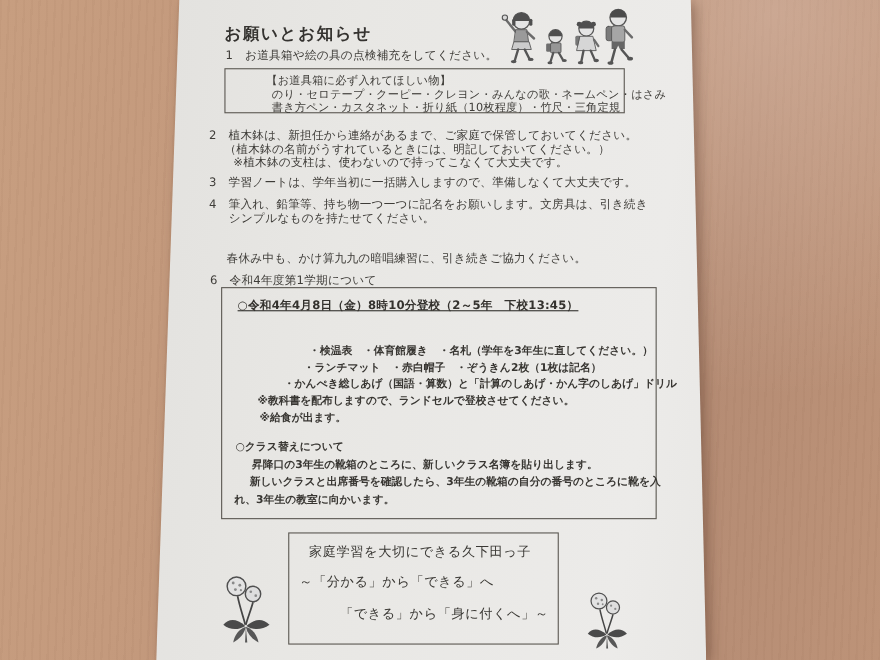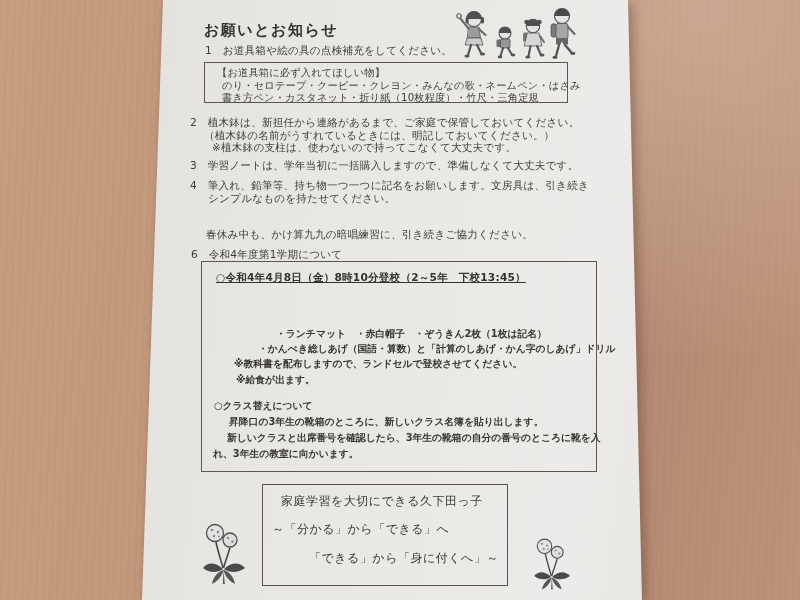--- a/index.html
+++ b/index.html
@@ -19,21 +19,21 @@
     position:absolute; inset:0;
     clip-path:polygon(163px 0px, 628px 0px, 642px 600px, 142px 600px);
     background:
       linear-gradient(97deg, #d3d2ce 0%, #e1e0dd 9%, #e8e7e4 38%, #ecebe9 72%, #e4e3e0 96%);
   }
 
   .content { position:absolute; inset:0;padding-left:28px; }
 
   .line { position:absolute; white-space:nowrap; color:#3e3c38; font-size:10.6px; letter-spacing:.2px; }
   .title { font-size:15px; font-weight:bold; color:#353330; letter-spacing:1.5px; }
-  .sb { font-size:10.2px; }
+  .sb { font-size:10.2px;margin-left:25px; }
   .tb { font-size:9.8px; font-weight:bold; color:#383632; letter-spacing:0; }
   .tb-date { font-size:10.6px; font-weight:bold; color:#34322e;text-decoration:underline; }
   .slogan { font-size:12px; color:#3a3834; letter-spacing:.5px; }
 
   .box { position:absolute; border:1px solid #5a5751; }
 
   svg { position:absolute; overflow:visible; }
 </style>
 </head>
 <body>
@@ -114,20 +114,21 @@
 
   <div class="line" style="left:190px;top:179px">4　筆入れ、鉛筆等、持ち物一つ一つに記名をお願いします。文房具は、引き続き</div>
   <div class="line" style="left:208px;top:192px">シンプルなものを持たせてください。</div>
 
   <div class="line" style="left:206px;top:228px">春休み中も、かけ算九九の暗唱練習に、引き続きご協力ください。</div>
 
   <div class="line" style="left:191px;top:248px">6　令和4年度第1学期について</div>
 
   <div class="box" style="left:201px;top:261px;width:396px;height:211px"></div>
   <div class="line tb-date" style="left:216px;top:271px">○令和4年4月8日（金）8時10分登校（2～5年　下校13:45）</div>
+  <div class="line tb" style="left:281px;top:313px">・検温表　・体育館履き　・名札（学年を3年生に直してください。）</div>
   <div class="line tb" style="left:276px;top:328px">・ランチマット　・赤白帽子　・ぞうきん2枚（1枚は記名）</div>
   <div class="line tb" style="left:258px;top:343px">・かんぺき総しあげ（国語・算数）と「計算のしあげ・かん字のしあげ」ドリル</div>
   <div class="line tb" style="left:234px;top:358px">※教科書を配布しますので、ランドセルで登校させてください。</div>
   <div class="line tb" style="left:236px;top:374px">※給食が出ます。</div>
   <div class="line tb" style="left:214px;top:400px">○クラス替えについて</div>
   <div class="line tb" style="left:229px;top:416px">昇降口の3年生の靴箱のところに、新しいクラス名簿を貼り出します。</div>
   <div class="line tb" style="left:227px;top:432px">新しいクラスと出席番号を確認したら、3年生の靴箱の自分の番号のところに靴を入</div>
   <div class="line tb" style="left:213px;top:448px">れ、3年生の教室に向かいます。</div>
 
   <div class="box" style="left:262px;top:484px;width:246px;height:102px"></div>

